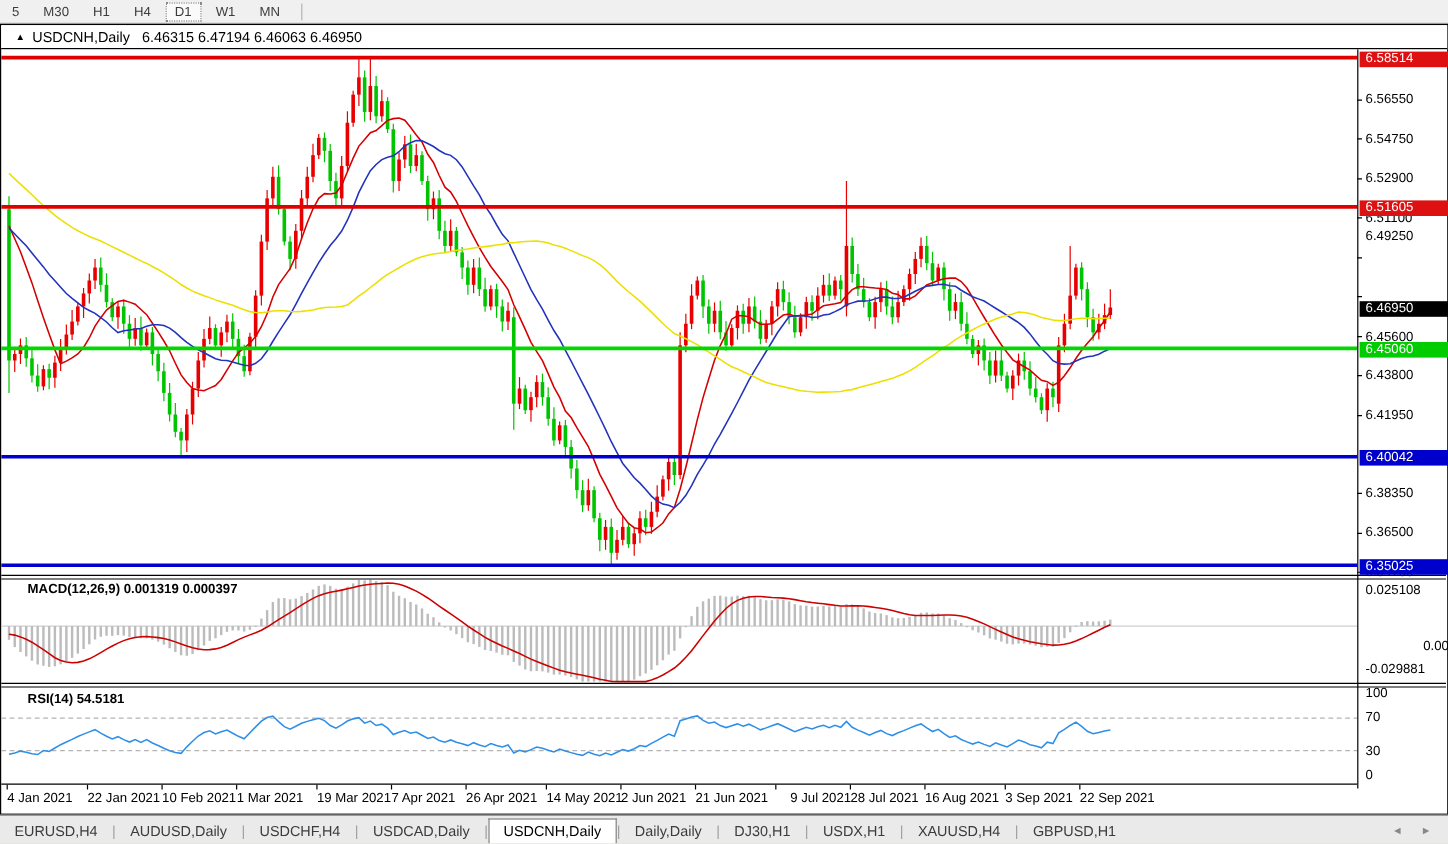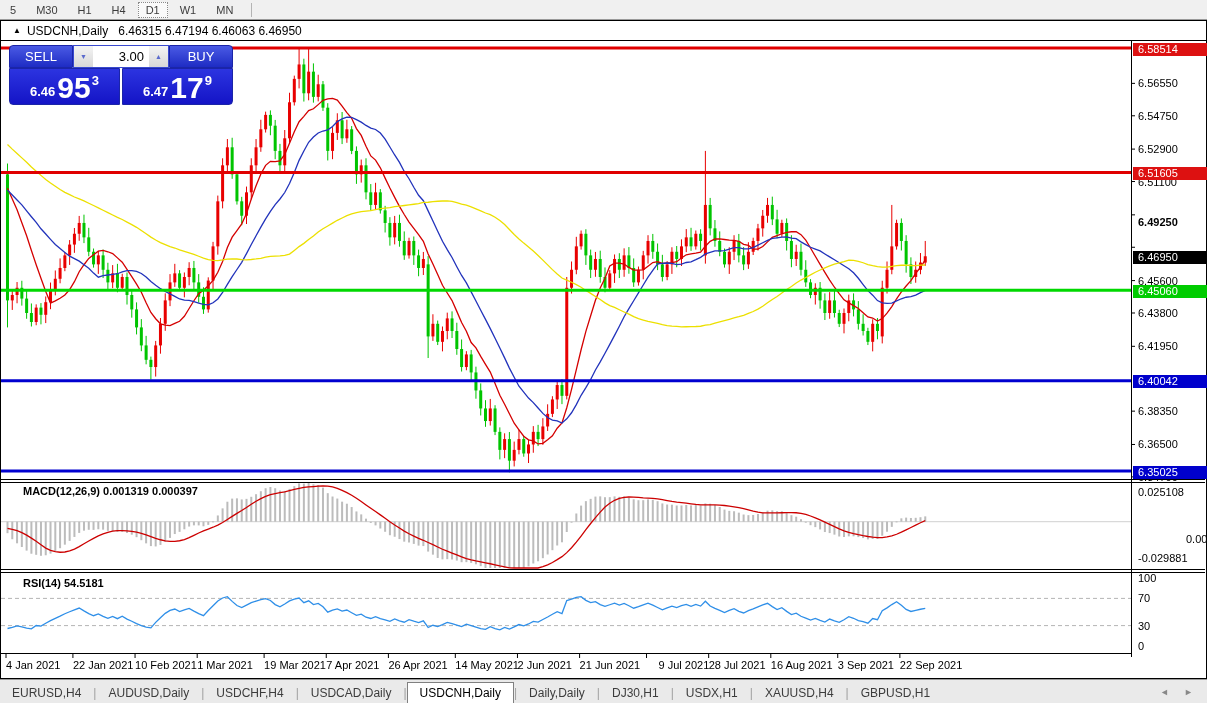--- a/index.html
+++ b/index.html
@@ -69,43 +69,20 @@
       <div class="tb-sep"></div>
     </div>
 
   <div class="chart-window">
     <div class="chart-title">
       <span class="arr">▲</span>
       <span class="sym">USDCNH,Daily</span>
       <span class="ohlc">6.46315 6.47194 6.46063 6.46950</span>
     </div>
 
-    <div class="trade-panel">
-      <div class="tp-row1">
-        <div class="btn-blue sell">SELL</div>
-        <div class="spin">
-          <button class="spin-btn">▼</button>
-          <input value="3.00" style="">
-          <button class="spin-btn">▲</button>
-        </div>
-        <div class="btn-blue buy">BUY</div>
-      </div>
-      <div class="tp-row2">
-        <div class="quote bid">
-          <span class="small">6.46</span>
-          <span class="big">95</span>
-          <span class="sup">3</span>
-        </div>
-        <div class="quote ask">
-          <span class="small">6.47</span>
-          <span class="big">17</span>
-          <span class="sup">9</span>
-        </div>
-      </div>
-    </div>
 
     <svg id="chart-svg" width="1205" height="657">
         <line x1="0" y1="500.7" x2="1130" y2="500.7" stroke="#d0d0d0" stroke-width="1"></line>
         <rect x="5.5" y="500.7" width="2" height="11.478985290218532" fill="#bcbcbc"></rect>
         <rect x="10.280000000000001" y="500.7" width="2" height="17.55287075870143" fill="#bcbcbc"></rect>
         <rect x="15.060000000000002" y="500.7" width="2" height="21.607101587186264" fill="#bcbcbc"></rect>
         <rect x="19.84" y="500.7" width="2" height="25.293976434719468" fill="#bcbcbc"></rect>
         <rect x="24.62" y="500.7" width="2" height="28.90326041572422" fill="#bcbcbc"></rect>
         <rect x="29.400000000000002" y="500.7" width="2" height="32.03226341604733" fill="#bcbcbc"></rect>
         <rect x="34.18" y="500.7" width="2" height="33.10976418933643" fill="#bcbcbc"></rect>
@@ -729,21 +706,21 @@
       </svg>
 
     <div class="ind-lbl" style="top:464px;">MACD(12,26,9) 0.001319 0.000397</div>
     <div class="ind-lbl" style="top:556px;">RSI(14) 54.5181</div>
 
     <div id="labels">
         <div class="lbl axis-lbl" style="left: 1137px; top: 56.3716px;">6.56550</div>
         <div class="lbl axis-lbl" style="left: 1137px; top: 88.7896px;">6.54750</div>
         <div class="lbl axis-lbl" style="left: 1137px; top: 122.108px;">6.52900</div>
         <div class="lbl axis-lbl" style="left: 1137px; top: 154.526px;">6.51100</div>
-        <div class="lbl axis-lbl" style="left: 1137px; top: 195px; font-weight: bold;">6.49250</div>
+        <div class="lbl axis-lbl" style="left: 1137px; top: 170px;">6.49250</div>
         <div class="lbl axis-lbl" style="left: 1137px; top: 220.263px; margin-top: 44px;">6.47450</div>
         <div class="lbl axis-lbl" style="left: 1137px; top: 253.581px;">6.45600</div>
         <div class="lbl axis-lbl" style="left: 1137px; top: 285.999px;">6.43800</div>
         <div class="lbl axis-lbl" style="left: 1137px; top: 319.318px;">6.41950</div>
         <div class="lbl axis-lbl" style="left: 1137px; top: 384.154px;">6.38350</div>
         <div class="lbl axis-lbl" style="left: 1137px; top: 417.472px;">6.36500</div>
         <div class="lbl axis-lbl" style="left: 1137px; top: 449.89px;">6.34700</div>
         <div class="badge" style="left: 1132px; top: 21.5px; background: rgb(221, 17, 17);">6.58514</div>
         <div class="badge" style="left: 1132px; top: 145.931px; background: rgb(221, 17, 17);">6.51605</div>
         <div class="badge" style="left: 1132px; top: 229.768px; background: rgb(0, 0, 0);">6.46950</div>

